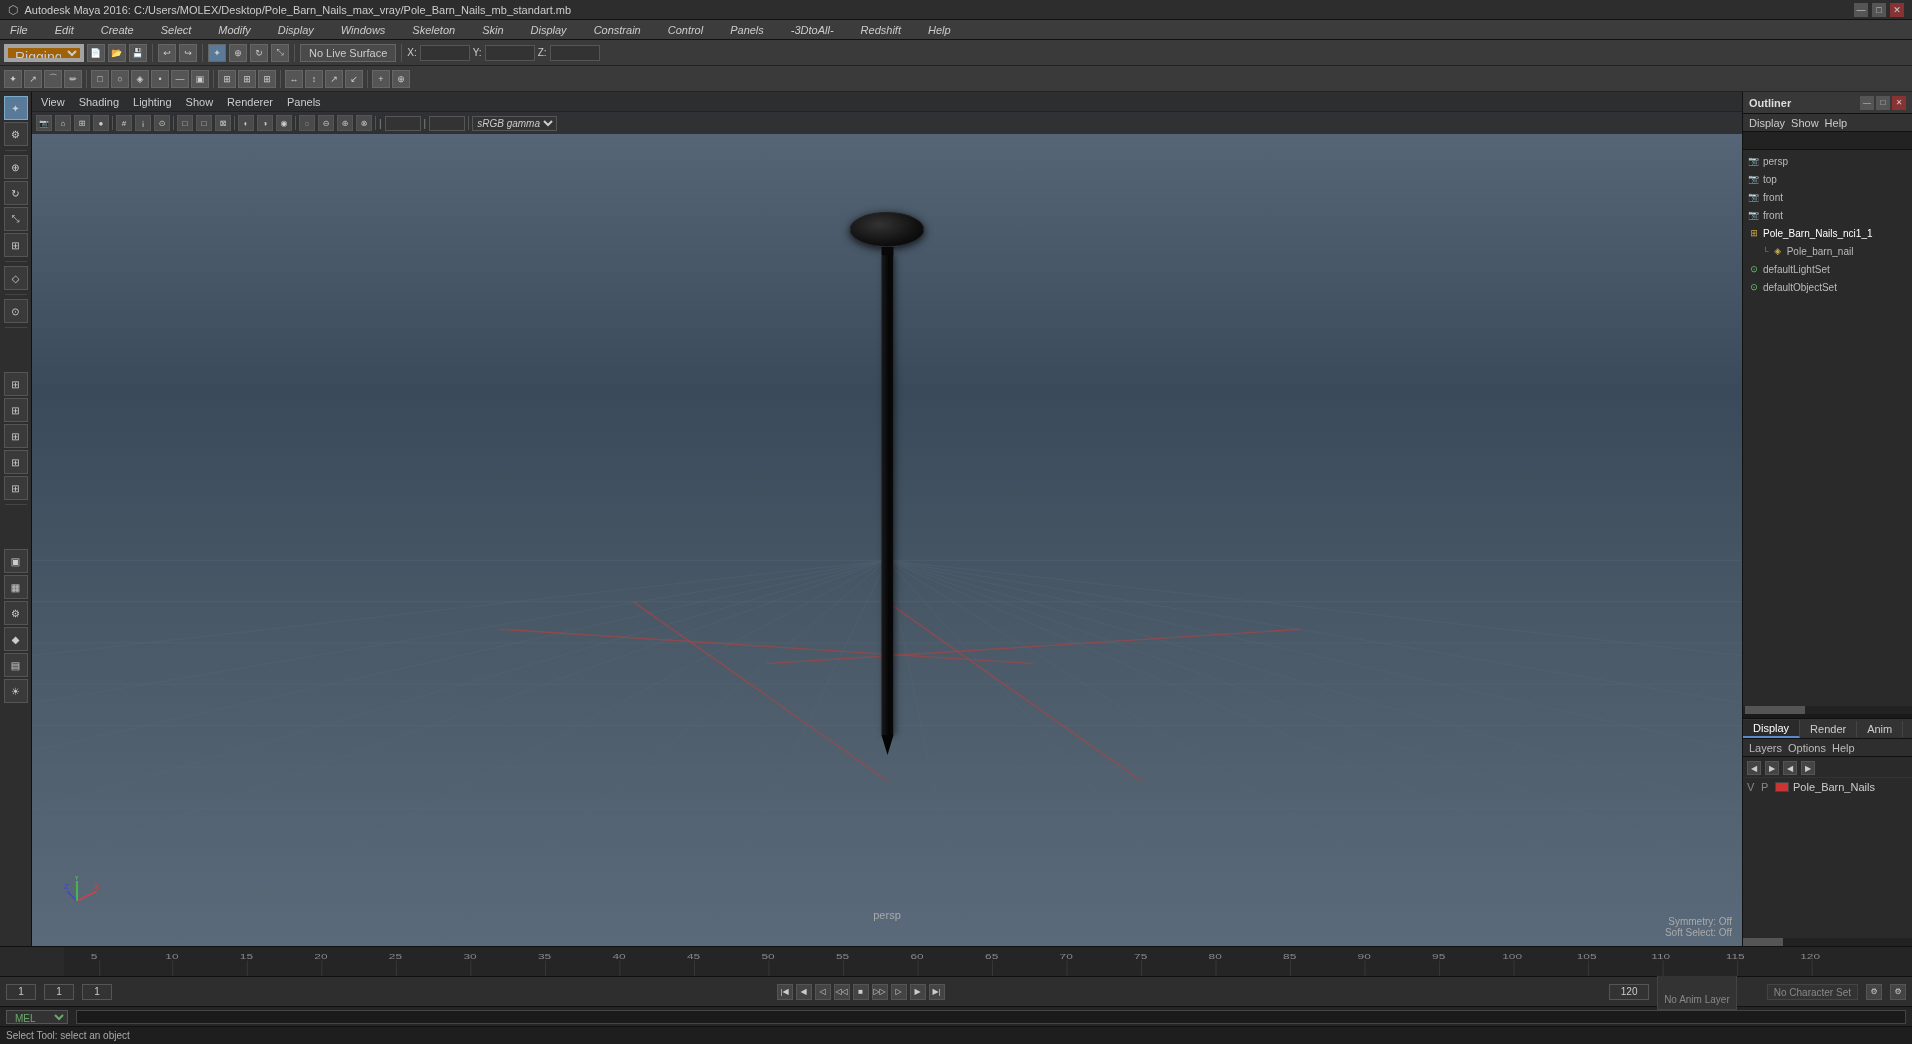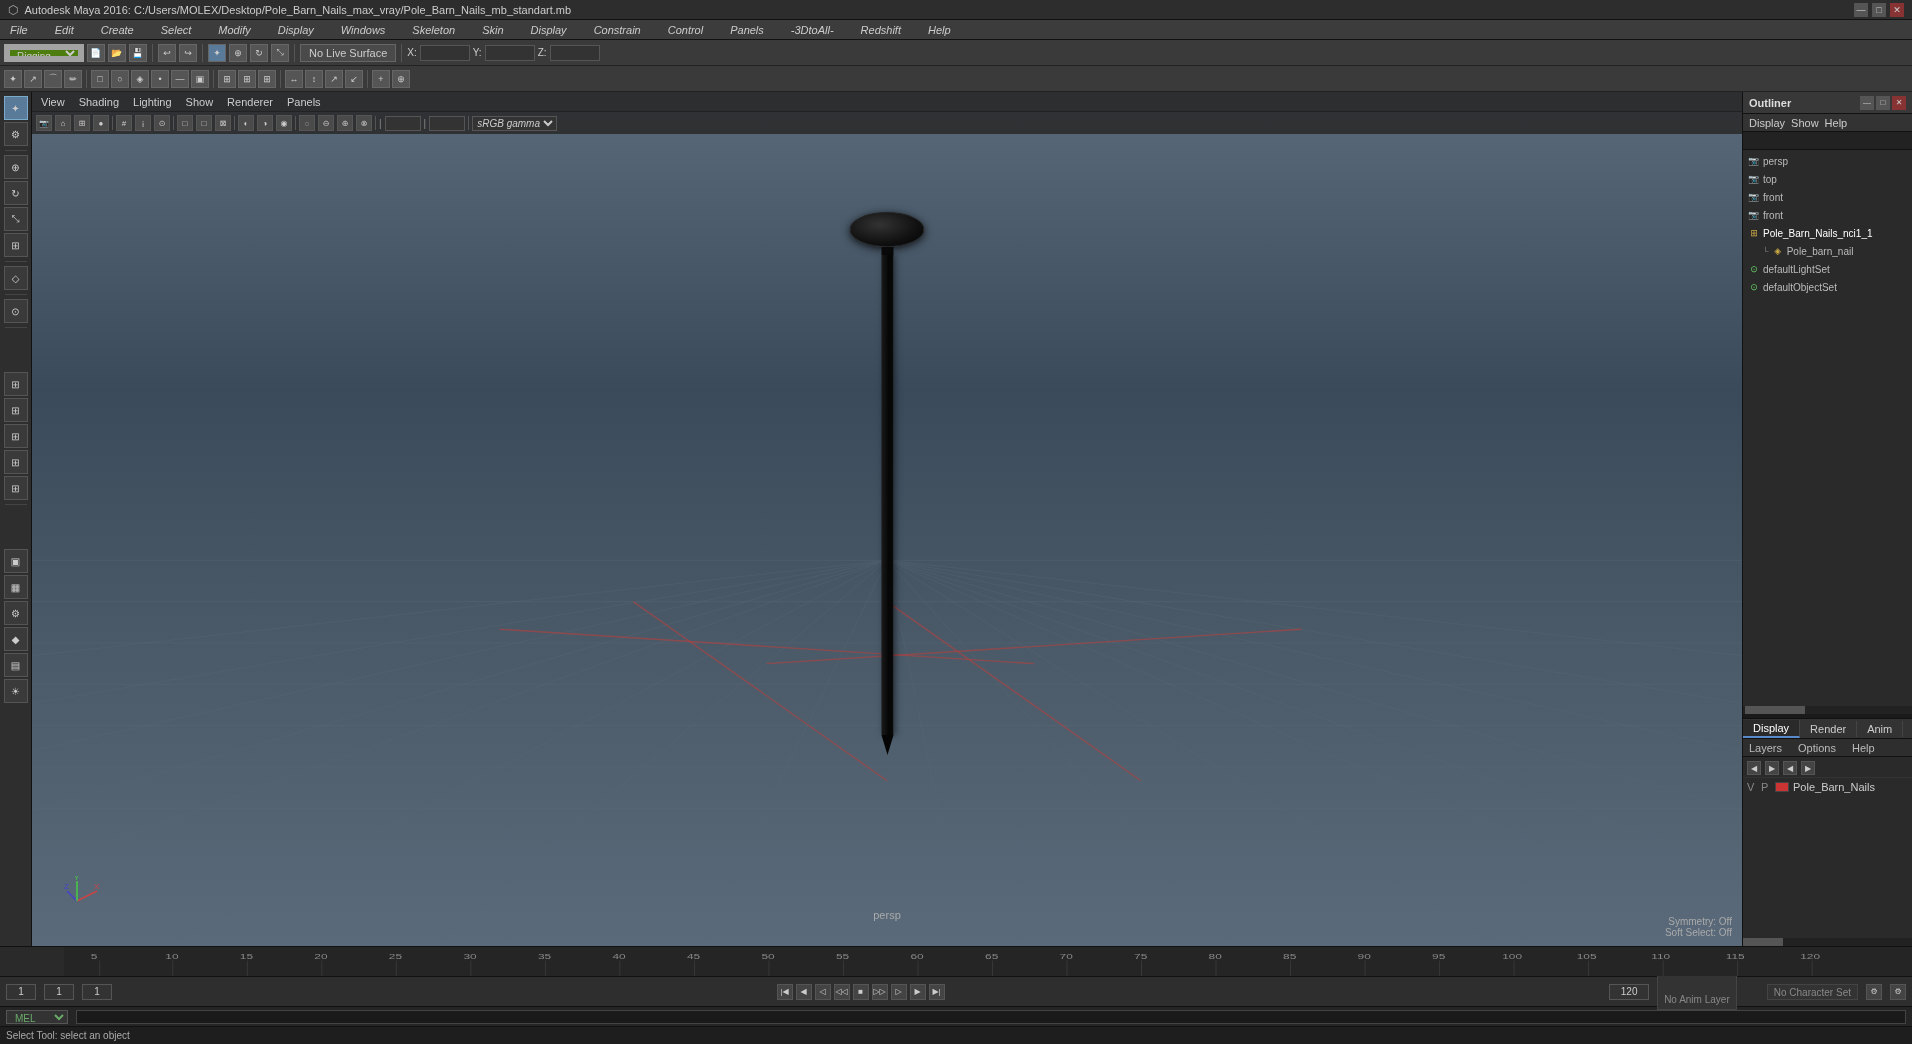--- a/index.html
+++ b/index.html
@@ -74,25 +74,25 @@
       width: 100%;
       height: 26px;
       background: #3a3a3a;
       display: flex;
       align-items: center;
       padding: 0 4px;
       gap: 3px;
       border-bottom: 1px solid #222;
     }
     .toolbar-select {
-      background: #4d7c0f;
-      color: #ccc;
-      border: 6px solid #a3a3a3;
+      background: #a16207;
+      color: #ccc;
+      border: 4px solid #a3a3a3;
       height: 18px;
-      font-size: 10px;
+      font-size: 14px;
       padding: 0 3px;
       width: 80px;
     }
     .tb-btn {
       width: 18px;
       height: 18px;
       background: #555;
       border: 1px solid #666;
       color: #ccc;
       font-size: 9px;
@@ -412,21 +412,21 @@
       color: #ccc;
       cursor: pointer;
       border-right: 1px solid #444;
     }
     .dtab.active { background: #2a2a2a; color: #fff; border-bottom: 2px solid #5a8acc; }
     #display-sub-tabs {
       height: 18px;
       background: #2e2e2e;
       display: flex;
       align-items: center;
-      gap: 16px;
+      gap: 6px;
       padding: 0 6px;
       border-bottom: 1px solid #111;
     }
     .dsub {
       font-size: 11px;
       color: #bbb;
       cursor: pointer;
     }
     #layers-row {
       display: flex;

